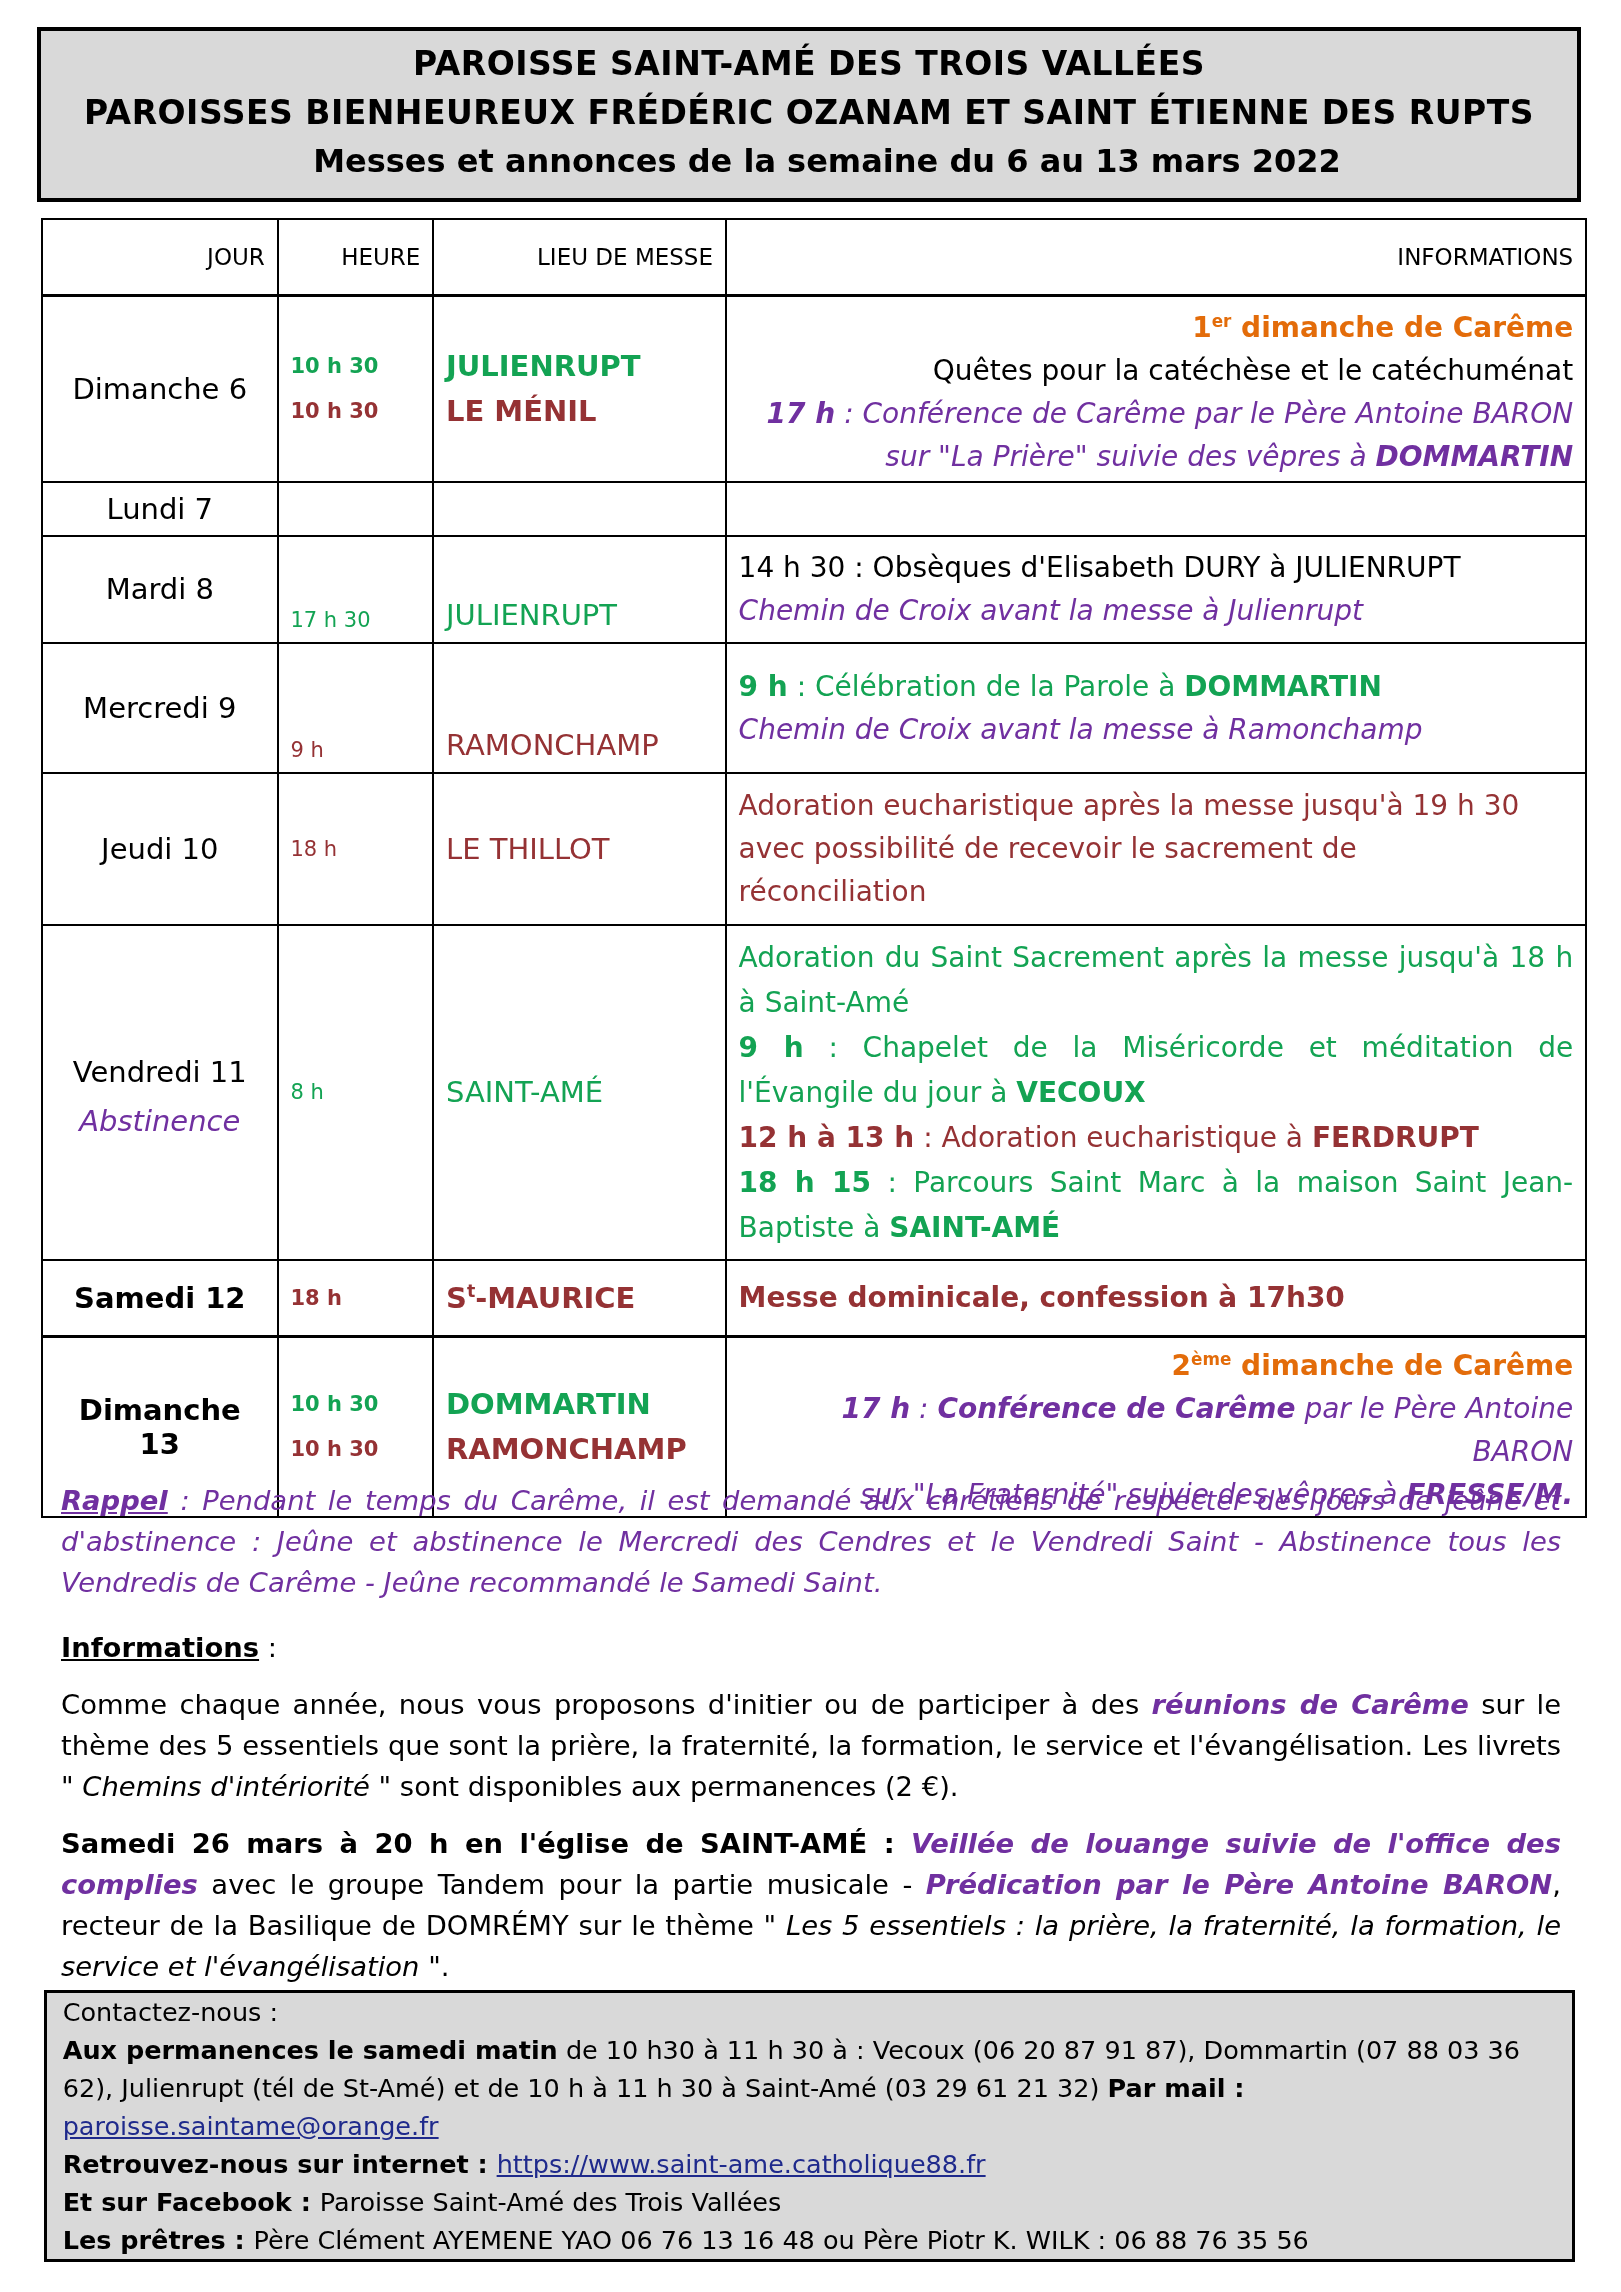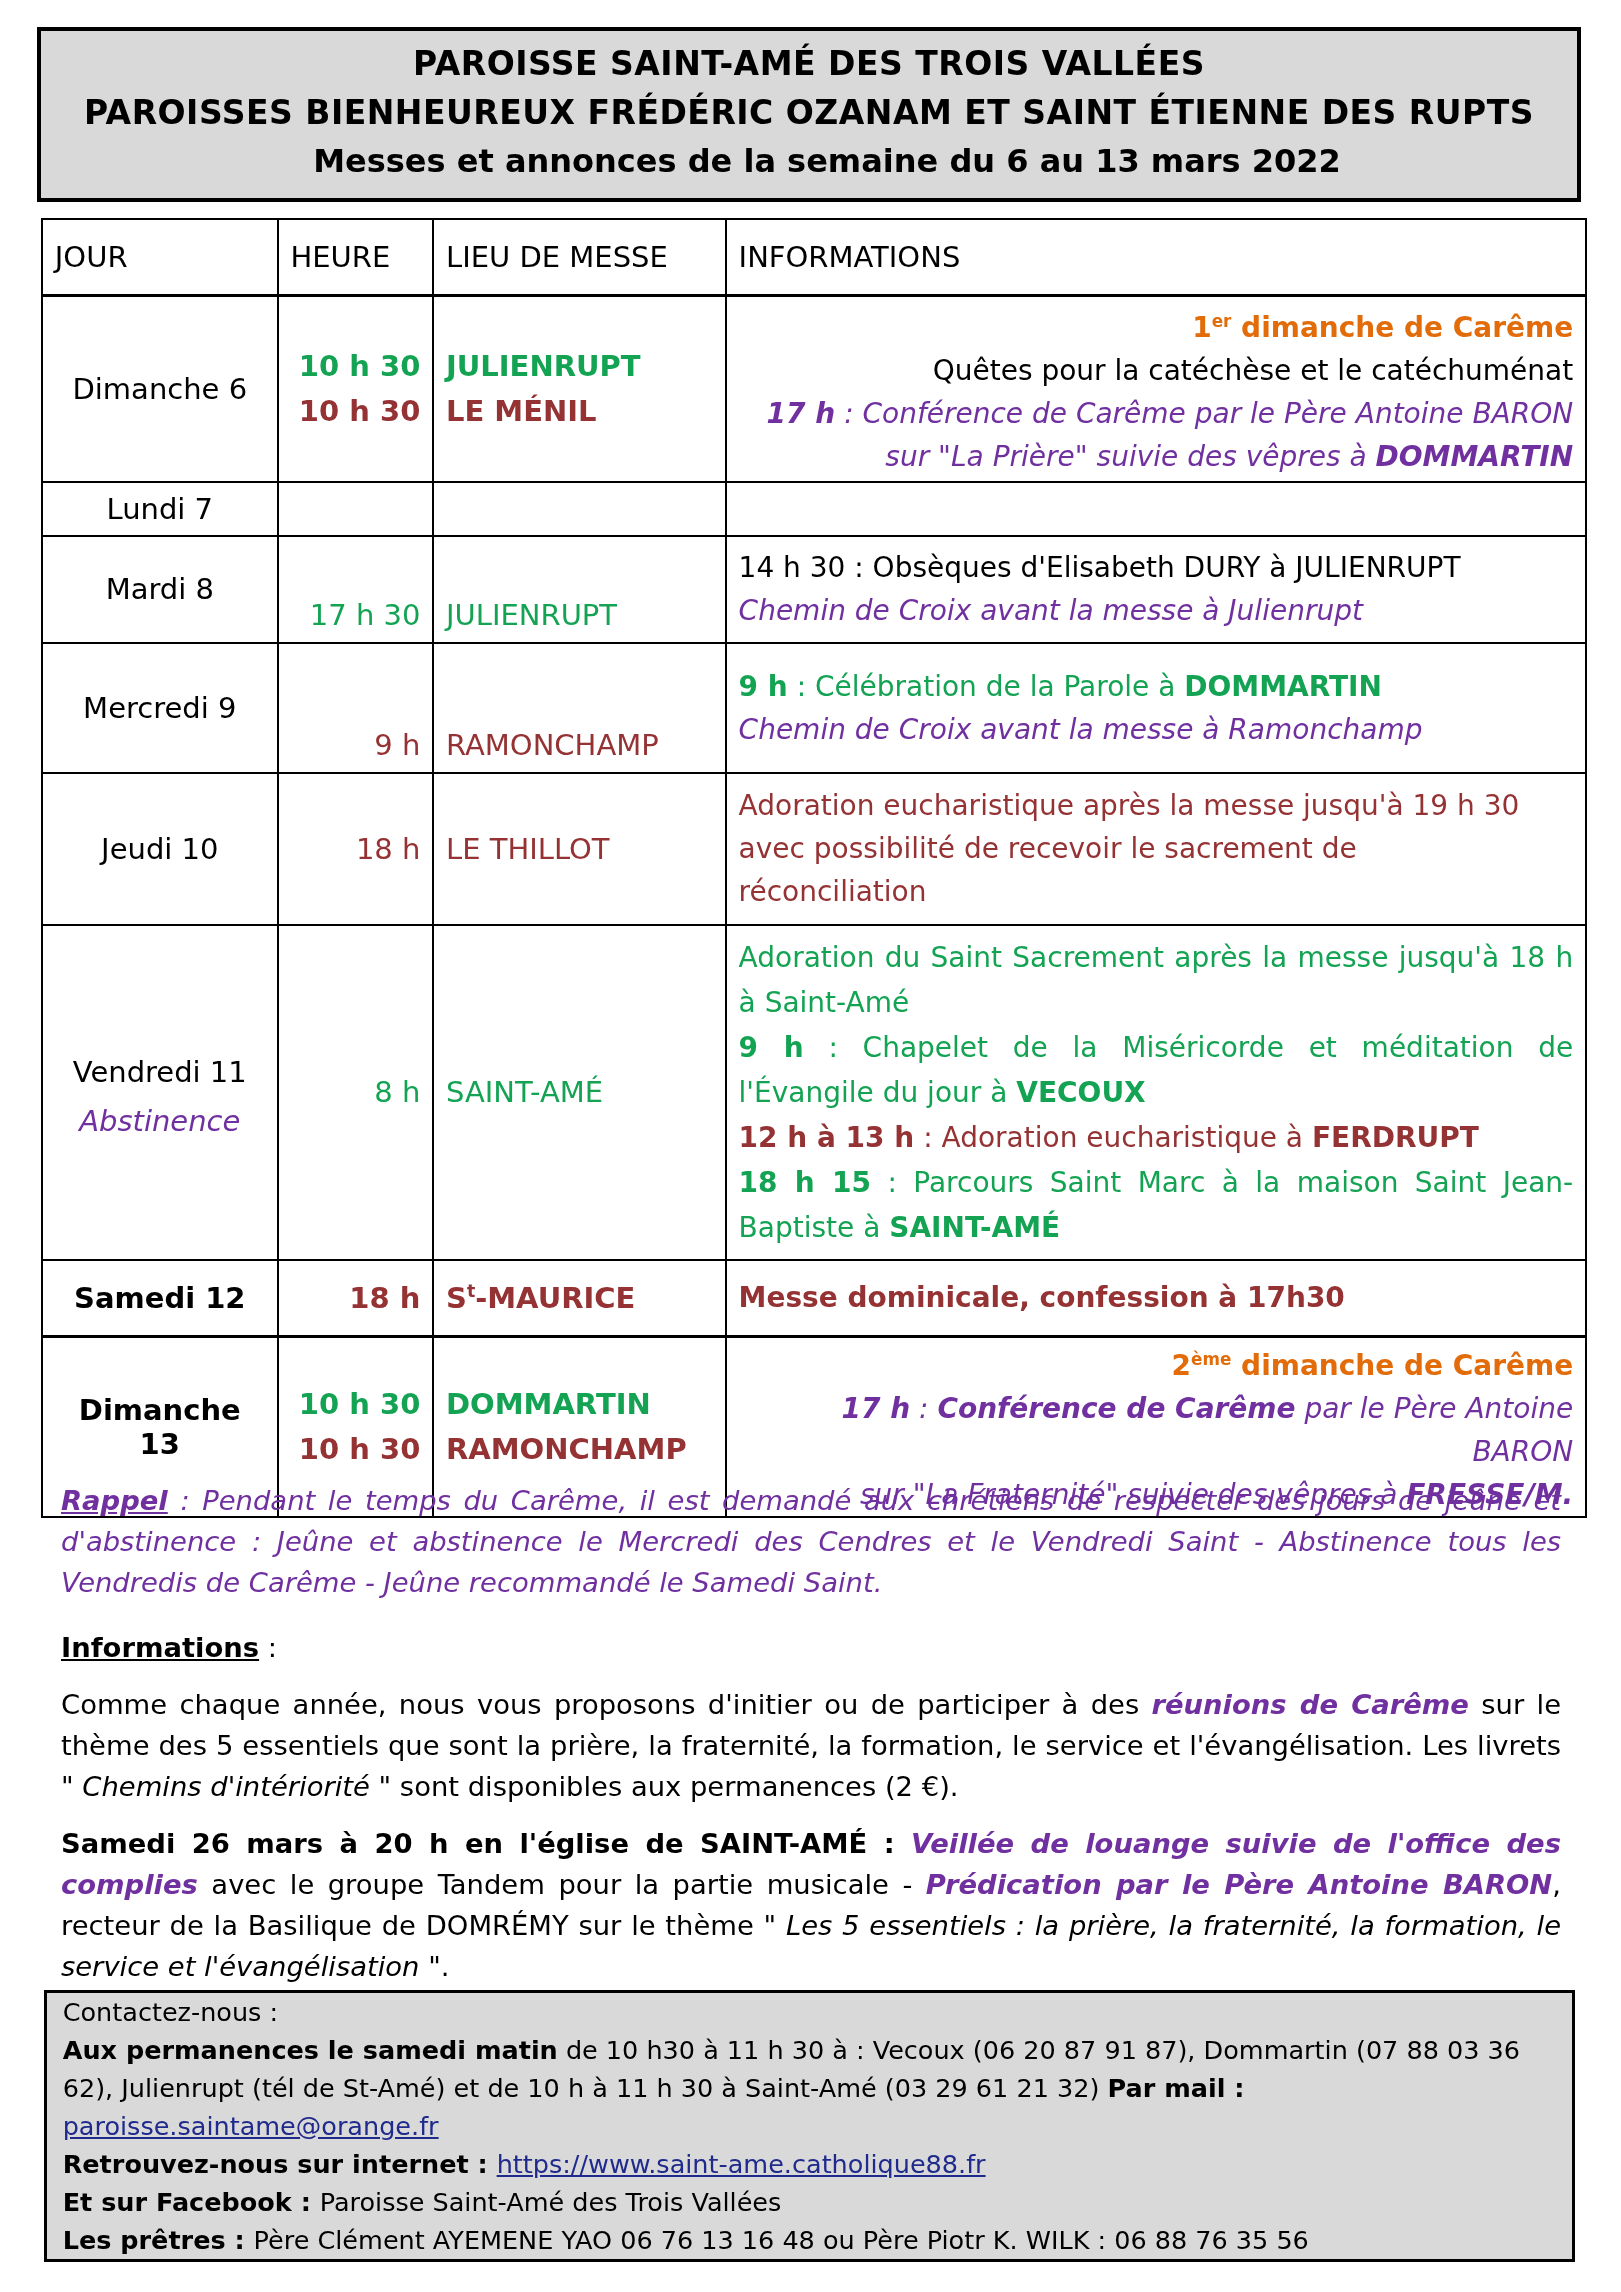--- a/index.html
+++ b/index.html
@@ -8,23 +8,23 @@
   .title-box { position:absolute; left:37px; top:27.4px; width:1536px; height:167px;
                background:#d9d9d9; border:4.9px solid #000; text-align:center;
                font-weight:bold; }
   .title-box .l1, .title-box .l2 { font-size:33px; line-height:49px; letter-spacing:0.5px; }
   .title-box .l1 { margin-top:7.8px; }
   .title-box .l3 { font-size:32px; line-height:49px;padding-left:36px; }
 
   table.sched { position:absolute; left:41px; top:218px; width:1546px;
                 border-collapse:collapse; table-layout:fixed; }
   table.sched td, table.sched th { border:2px solid #000; vertical-align:middle; padding:0 11.8px; }
-  table.sched th { height:74px; font-size:29px; font-weight:normal; text-align:left; border-bottom:3.9px solid #000; border-top:2.9px solid #000;}
+  table.sched th { height:74px; font-size:23px; font-weight:normal; text-align:right; border-bottom:3.9px solid #000; border-top:2.9px solid #000;}
   .c-jour { width:210px; text-align:center; font-size:29px; }
-  .c-heure { width:130px; text-align:right; font-size:29px; }
+  .c-heure { width:130px; text-align:left; font-size:21px; }
   .c-lieu { width:267px; text-align:left; font-size:29px; }
   .c-info { font-size:28px; }
   th.c-lieu { text-align:left; }
   .green { color:#13a353; }
   .red { color:#953234; }
   .purple { color:#7030a0;font-style:italic; }
   .orange { color:#e36c0a; }
   .b { font-weight:bold; }
   .it { font-style:italic; }
   .center { text-align:right; }

